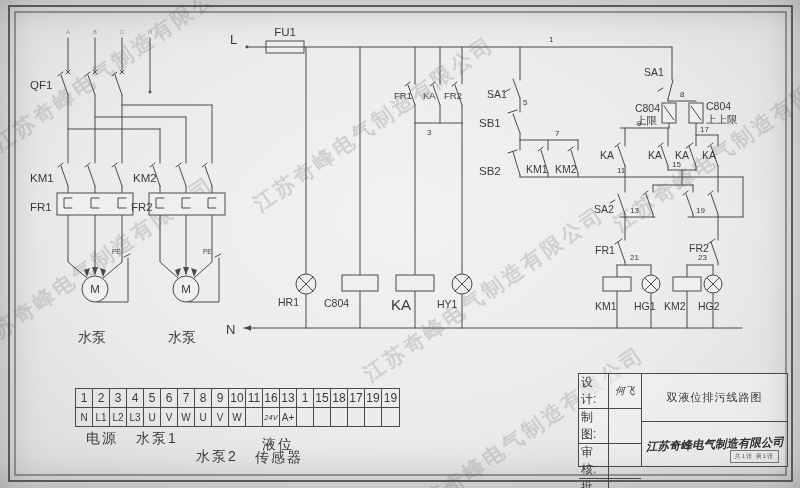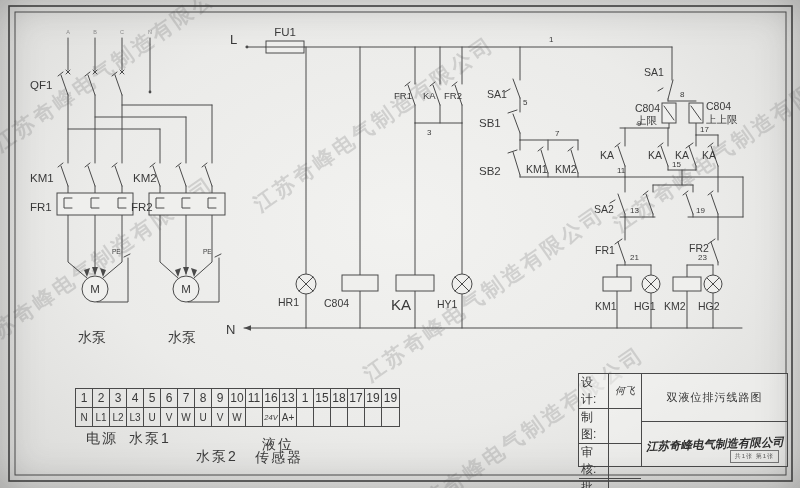--- a/index.html
+++ b/index.html
@@ -282,21 +282,21 @@
         <div class="tcell">A+</div>
         <div class="tcell"></div>
         <div class="tcell"></div>
         <div class="tcell"></div>
         <div class="tcell"></div>
         <div class="tcell"></div>
         <div class="tcell"></div>
       </div>
   </div>
   <span class="glabel" style="left:86px;top:430px">电源</span>
-  <span class="glabel" style="left:129px;top:430px">水泵1</span>
+  <span class="glabel" style="left:136px;top:430px">水泵1</span>
   <span class="glabel" style="left:196px;top:448px">水泵2</span>
   <span class="glabel" style="left:262px;top:436px">液位</span>
   <span class="glabel" style="left:255px;top:449px">传感器</span>
 
   <div class="tb">
     <div class="tb-left" id="tb-rows">
         <div class="tb-row">
           <span class="tb-label">设计:</span>
           <span class="tb-value">何飞</span>
         </div>

